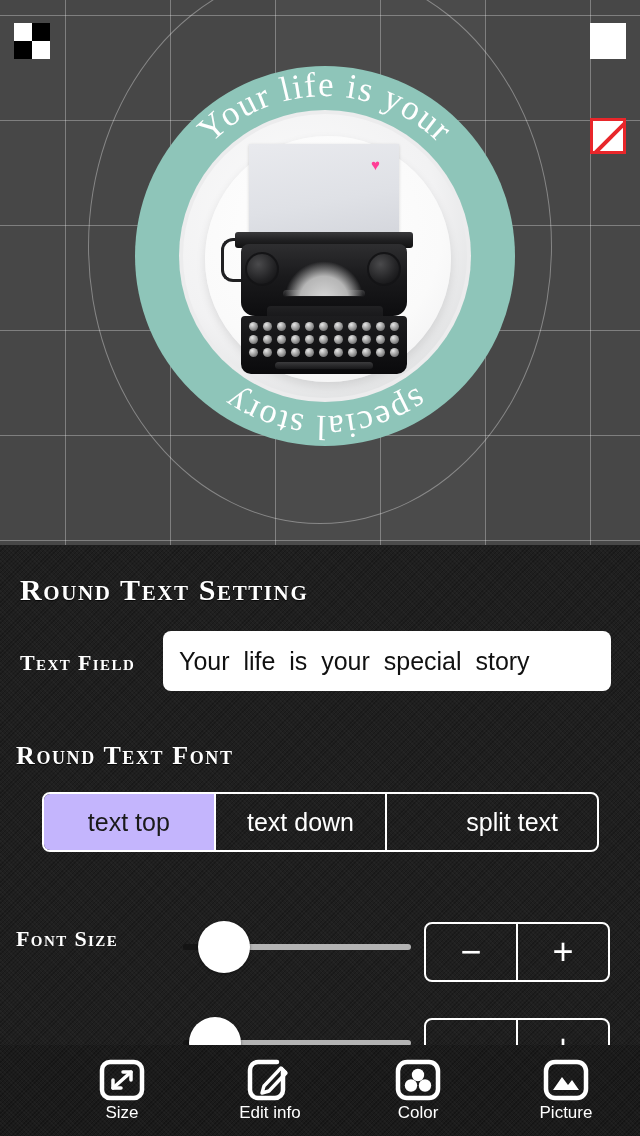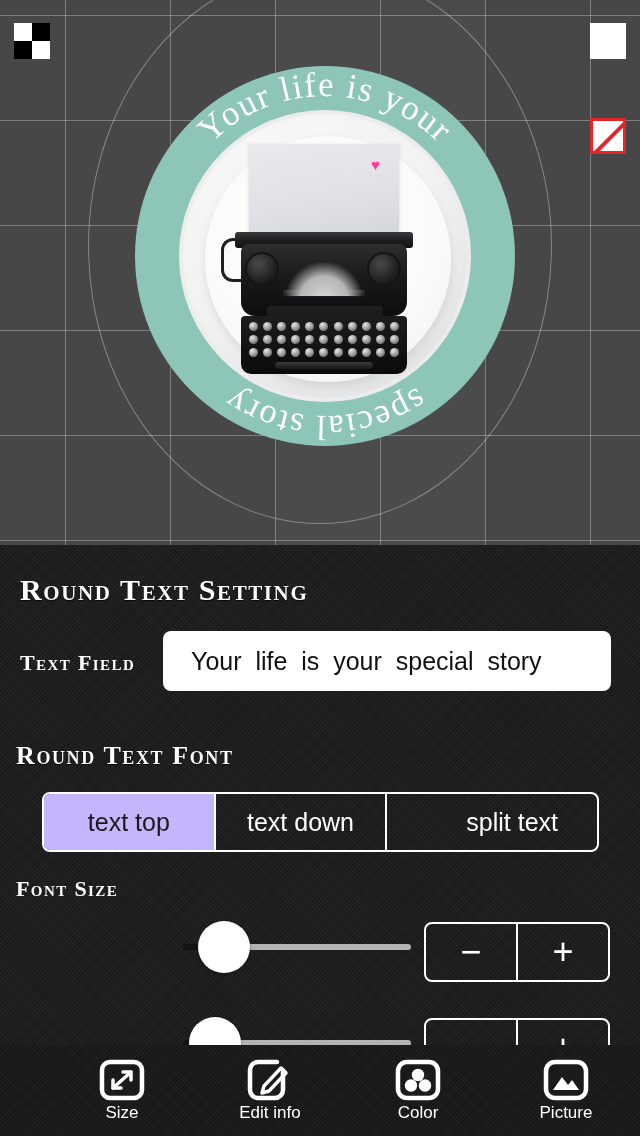--- a/index.html
+++ b/index.html
@@ -263,34 +263,34 @@
 
   .field-label {
     color: #ffffff;
     font-family: "Liberation Serif", serif;
     font-weight: bold;
     font-variant: small-caps;
     letter-spacing: 1.4px;
     font-size: 22px;
   }
   #label-text-field { position: absolute; left: 20px; top: 650px; }
-  #label-font-size  { position: absolute; left: 16px; top: 876px; }
+  #label-font-size  { position: absolute; left: 16px; top: 926px; }
   #label-outline-size { position: absolute; left: 16px; top: 1025px; }
 
   #text-field-input {
     position: absolute;
     left: 163px; top: 631px;
     width: 448px; height: 60px;
     background: #ffffff;
     border: none;
     border-radius: 8px;
     color: #111;
     font-family: "Liberation Sans", sans-serif;
     font-size: 25px;
-    padding: 0 28px;
+    padding: 0 16px;
     outline: none;
   }
 
   
   #segmented {
     position: absolute;
     left: 42px; top: 792px;
     width: 557px; height: 60px;
     border: 2px solid #ffffff;
     border-radius: 8px;

